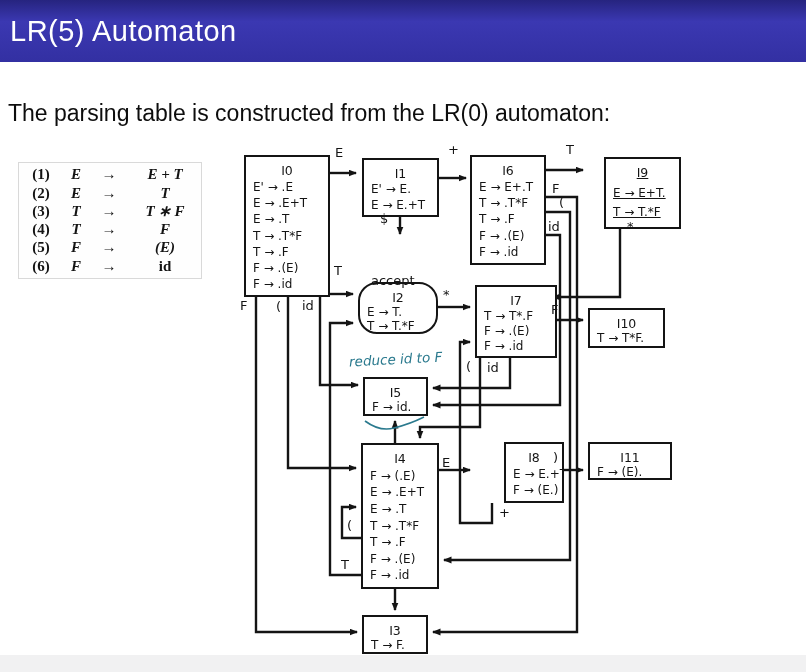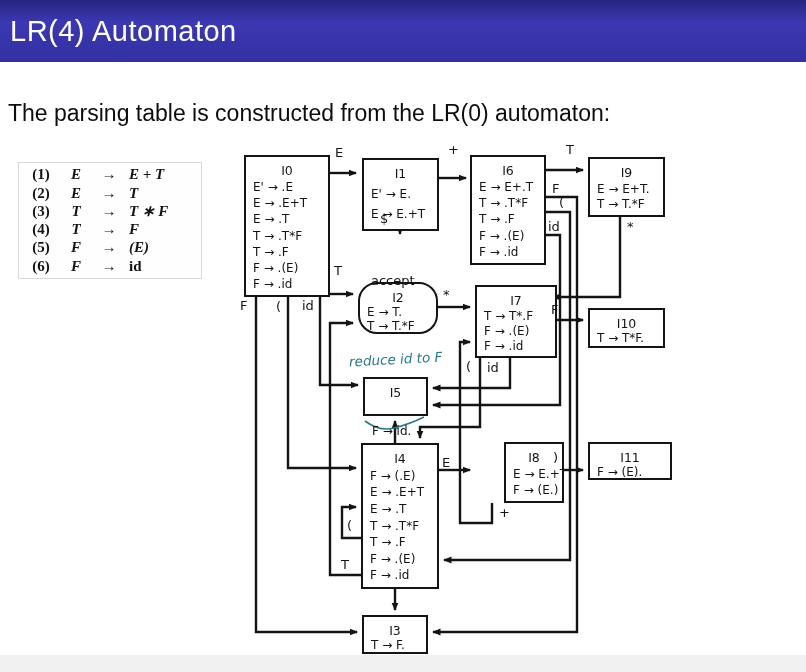--- a/index.html
+++ b/index.html
@@ -26,21 +26,21 @@
   .grammar{
     position:absolute;left:18px;top:162px;width:184px;height:117px;
     background:#fefefe;border:1px solid #d9d9d9;box-sizing:border-box;
     font-family:"Liberation Serif",serif;font-size:15px;font-weight:bold;
     display:flex;flex-direction:column;justify-content:space-evenly;padding:2px 0;
   }
   .g-row{display:flex;line-height:17px;}
   .g-num{width:44px;text-align:center;}
   .g-lhs{width:26px;text-align:center;font-style:italic;}
   .g-arr{width:40px;text-align:center;}
-  .g-rhs{flex:1;font-style:italic;}
+  .g-rhs{flex:1;font-style:italic;text-align:center;}
   .g-rhs.upright{font-style:normal;}
   
   #diagram{position:absolute;left:0;top:0;width:806px;height:672px;}
   #edges-svg{position:absolute;left:0;top:0;}
   .state{
     position:absolute;background:#ffffff;border:2.5px solid #141414;
     box-sizing:border-box;display:flex;flex-direction:column;z-index:2;
   }
   .s-title{text-align:center;font-size:12.5px;line-height:15px;padding-top:6px;}
   .s-items{flex:1;display:flex;flex-direction:column;justify-content:space-evenly;padding:0 0 2px 7px;}
@@ -52,21 +52,21 @@
   .handwriting{
     position:absolute;z-index:4;font-style:italic;font-size:13.5px;
     transform:rotate(-3deg);font-family:"DejaVu Sans",sans-serif;
   }
   .bottom-strip{position:absolute;left:0;top:655px;width:806px;height:17px;background:#f1f1f2;}
 </style>
 </head>
 <body>
 
 <div class="titlebar">
-  <h1>LR(4) Automaton</h1>
+  <h1>LR(5) Automaton</h1>
 </div>
 
 <div class="subtitle">The parsing table is constructed from the LR(0) automaton:</div>
 
 <div class="grammar" id="grammar-box">
     <div class="g-row">
       <span class="g-num">(1)</span>
       <span class="g-lhs">E</span>
       <span class="g-arr">→</span>
       <span class="g-rhs">E + T</span>
@@ -146,38 +146,38 @@
         <div class="s-items">
           <div class="s-item">E' → .E</div>
           <div class="s-item">E → .E+T</div>
           <div class="s-item">E → .T</div>
           <div class="s-item">T → .T*F</div>
           <div class="s-item">T → .F</div>
           <div class="s-item">F → .(E)</div>
           <div class="s-item">F → .id</div>
         </div>
       </div>
-      <div class="state" style="left: 362px; top: 158px; width: 77px; height: 73px;">
+      <div class="state" style="left: 362px; top: 158px; width: 77px; height: 59px;">
         <div class="s-title">I1</div>
         <div class="s-items">
           <div class="s-item">E' → E.</div>
           <div class="s-item">E → E.+T</div>
         </div>
       </div>
       <div class="state" style="left: 470px; top: 155px; width: 76px; height: 110px; justify-content: flex-end;">
         <div class="s-title">I6</div>
         <div class="s-items">
           <div class="s-item">E → E+.T</div>
           <div class="s-item">T → .T*F</div>
           <div class="s-item">T → .F</div>
           <div class="s-item">F → .(E)</div>
           <div class="s-item">F → .id</div>
         </div>
       </div>
-      <div class="state" style="left: 588px; top: 157px; width: 77px; height: 60px;">
+      <div class="state" style="left: 604px; top: 157px; width: 77px; height: 72px; text-decoration: underline;">
         <div class="s-title">I9</div>
         <div class="s-items">
           <div class="s-item">E → E+T.</div>
           <div class="s-item">T → T.*F</div>
         </div>
       </div>
       <div class="state" style="left: 358px; top: 282px; width: 80px; height: 52px; border-radius: 19px;">
         <div class="s-title">I2</div>
         <div class="s-items">
           <div class="s-item">E → T.</div>
@@ -191,21 +191,21 @@
           <div class="s-item">F → .(E)</div>
           <div class="s-item">F → .id</div>
         </div>
       </div>
       <div class="state" style="left: 588px; top: 308px; width: 77px; height: 40px;">
         <div class="s-title">I10</div>
         <div class="s-items">
           <div class="s-item">T → T*F.</div>
         </div>
       </div>
-      <div class="state" style="left: 363px; top: 377px; width: 65px; height: 39px; gap: 24px;">
+      <div class="state" style="left: 363px; top: 377px; width: 65px; height: 39px;">
         <div class="s-title">I5</div>
         <div class="s-items">
           <div class="s-item">F → id.</div>
         </div>
       </div>
       <div class="state" style="left: 361px; top: 443px; width: 78px; height: 146px;">
         <div class="s-title">I4</div>
         <div class="s-items">
           <div class="s-item">F → (.E)</div>
           <div class="s-item">E → .E+T</div>

